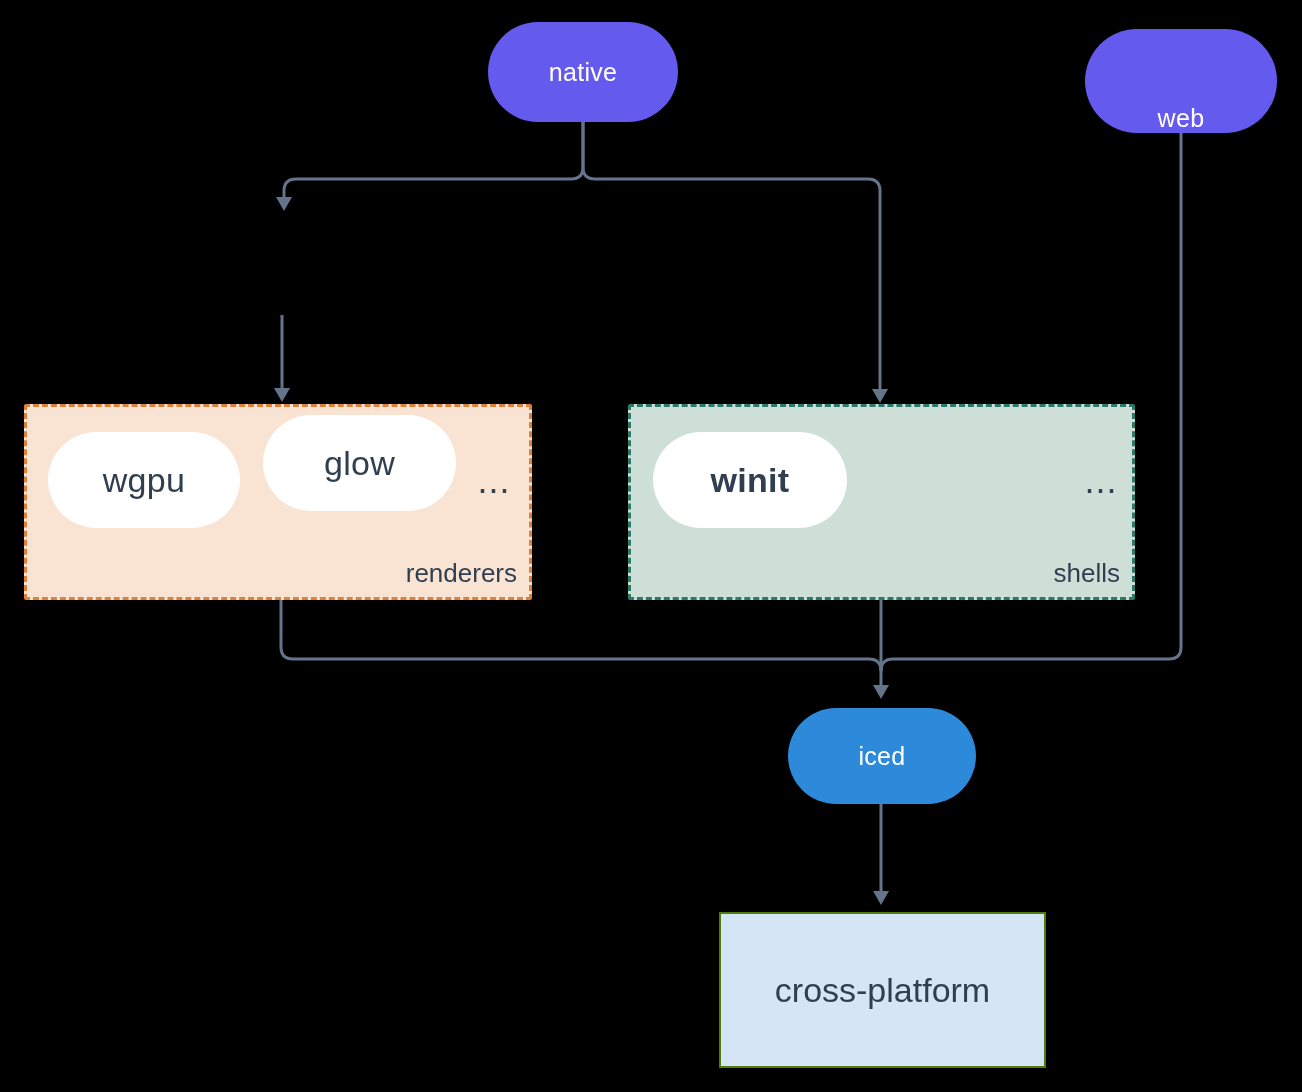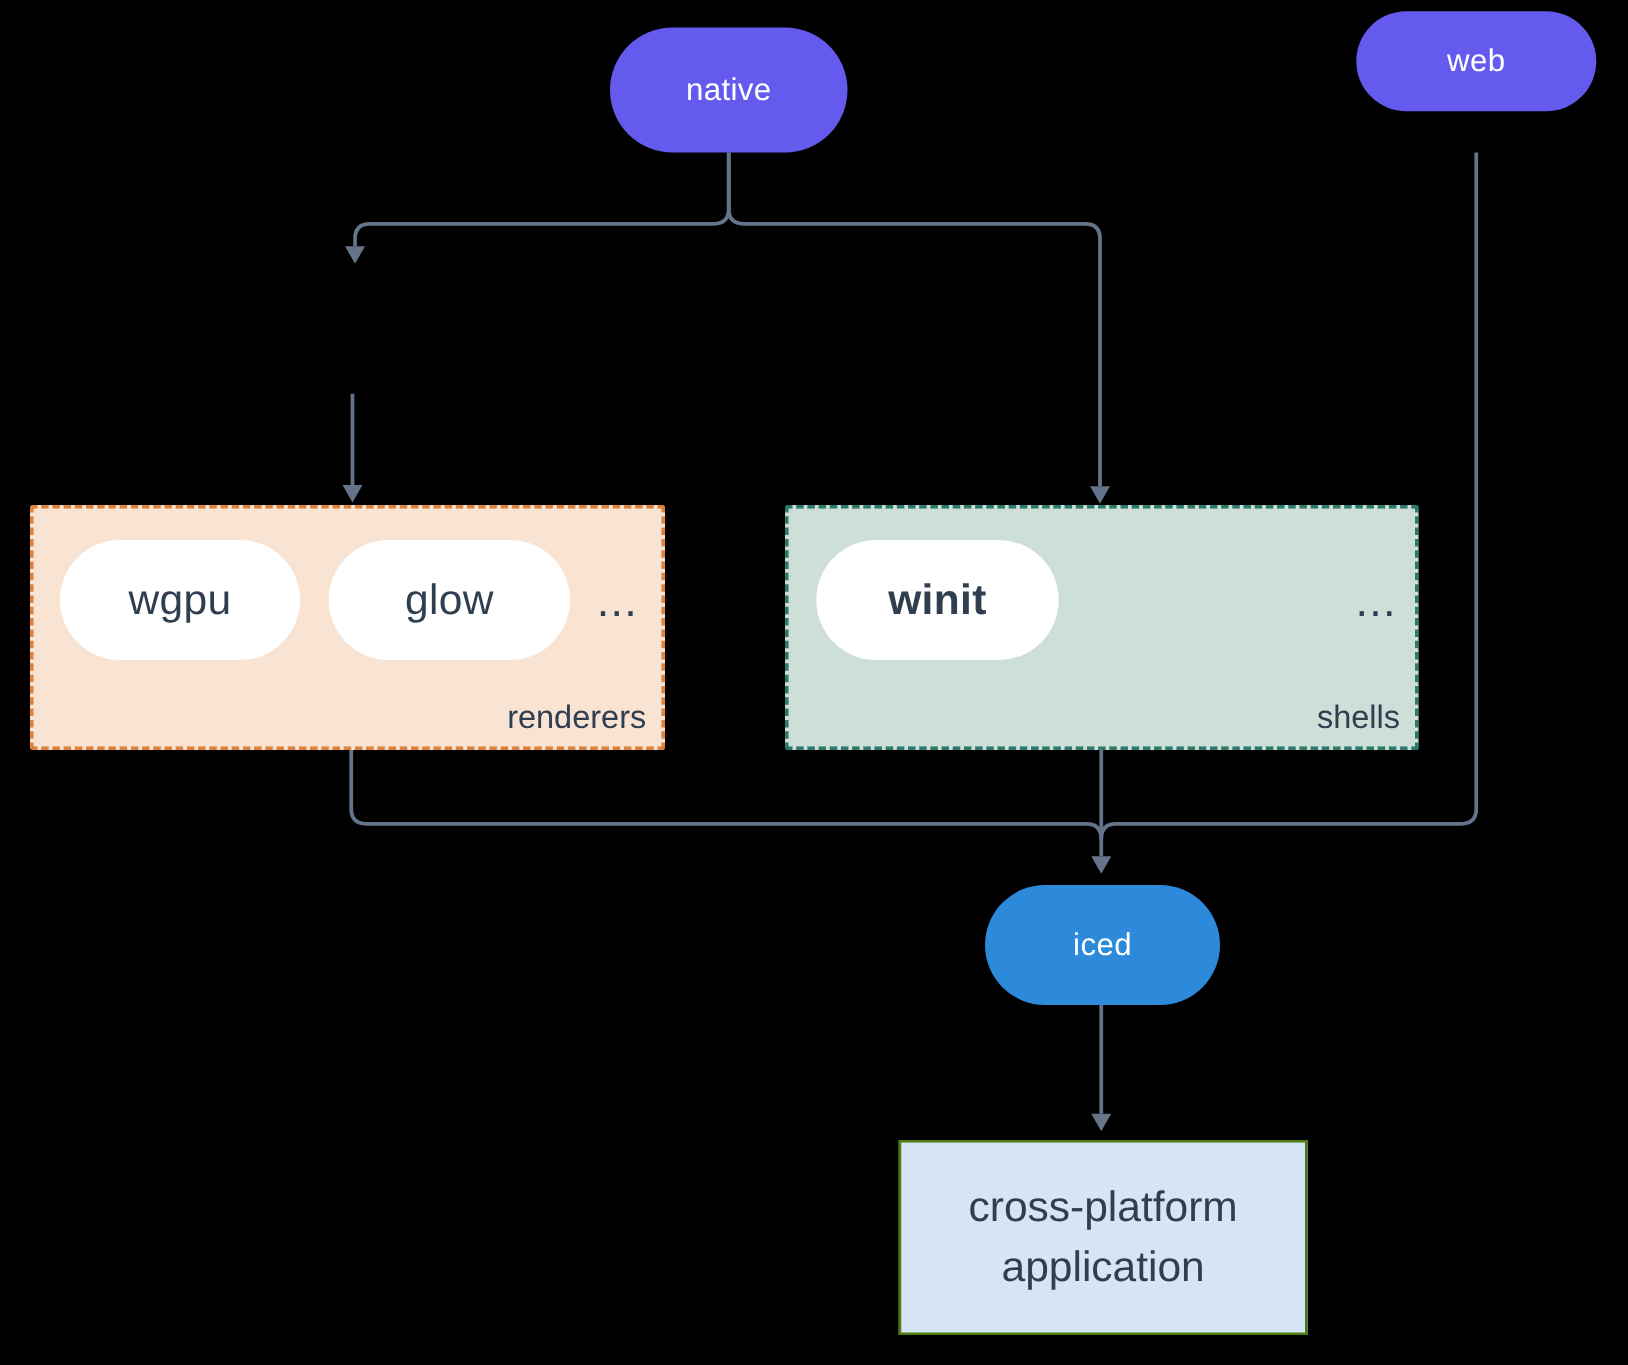--- a/index.html
+++ b/index.html
@@ -63,29 +63,29 @@
     border: 2px solid #4d7c0f;
     display: flex; flex-direction: column;
     align-items: center; justify-content: center;
     color: #2F3F50;
     font-size: 34px;
     line-height: 48px;
     text-align: center;
   }
   
   .node-native   { left: 488px;  top: 22px;  width: 190px; height: 100px; }
-  .node-web      { left: 1085px; top: 9px;  width: 192px; height: 80px; }
+  .node-web      { left: 1085px; top: 29px;  width: 192px; height: 104px; align-items: flex-end; }
   .node-graphics { left: 187px;  top: 213px; width: 191px; height: 102px; }
   .node-iced     { left: 788px;  top: 708px; width: 188px; height: 96px; }
 
   .box-renderers { left: 24px;  top: 404px; width: 508px; height: 196px; }
   .box-shells    { left: 628px; top: 404px; width: 507px; height: 196px; }
 
   .pill-wgpu   { left: 48px;  top: 432px; width: 192px; height: 96px; justify-content: center; }
-  .pill-glow   { left: 263px; top: 432px; width: 193px; height: 96px; }
+  .pill-glow   { left: 263px; top: 415px; width: 193px; height: 96px; }
   .pill-winit  { left: 653px; top: 432px; width: 194px; height: 96px; font-weight: bold; }
   .pill-glutin { left: 872px; top: 432px; width: 191px; height: 96px; }
 
   .ellipsis-renderers { left: 469px;  top: 460px; width: 50px; text-align: center; }
   .ellipsis-shells    { left: 1076px; top: 460px; width: 50px; text-align: center; }
 </style>
 </head>
 <body>
 
 <div id="canvas">
@@ -136,16 +136,15 @@
     <span>winit</span>
   </div>
   <span class="ellipsis ellipsis-shells">...</span>
 
   <div class="pill blue node-iced">
     <span>iced</span>
   </div>
 
   <div class="app-box">
     <span>cross-platform</span>
-    <span>application</span>
   </div>
 
 </div>
 
 </body></html>

